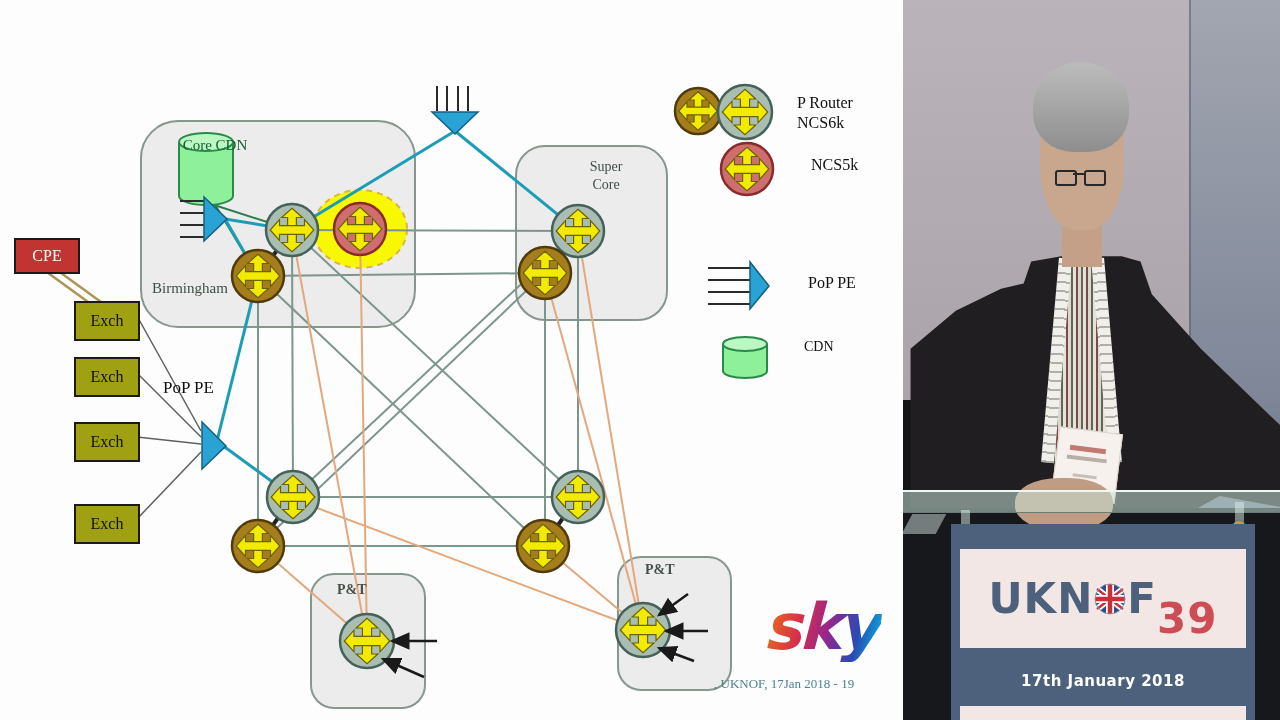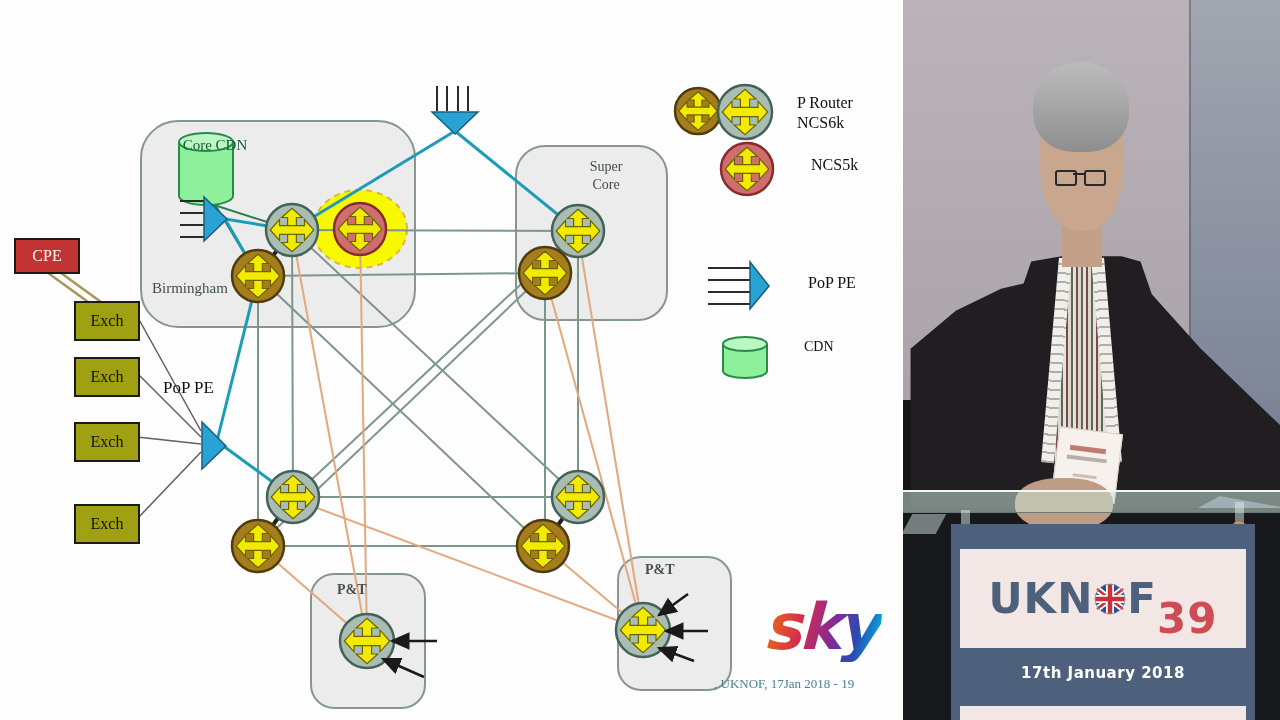--- a/index.html
+++ b/index.html
@@ -79,21 +79,21 @@
   #stem-left{left:58px;top:510px;height:20px;} #stem-right{left:332px;top:502px;height:24px;}
   .bolt{position:absolute;width:14px;height:14px;border-radius:50%;background:#c49a46;box-shadow:0 0 2px #6a5a20;}
   #bolt-left{left:55px;top:527px;} #bolt-right{left:329px;top:521px;}
   #podium-frame{position:absolute;left:48px;top:524px;width:304px;height:196px;background:#4d617c;}
   #podium-panel{position:absolute;left:9px;top:25px;width:286px;height:99px;background:#f3e7e5;
      display:flex;align-items:center;justify-content:center;}
   #podium-logo{font-weight:bold;font-size:42px;letter-spacing:1px;color:#4d617c;display:flex;align-items:center;}
   #podium-logo .num{color:#ce4d55;margin-top:39px;}
   #globe{width:32px;height:32px;margin:0 1px;}
   #podium-band{position:absolute;left:9px;top:124px;width:286px;height:58px;color:#fff;text-align:center;}
-  #podium-date{font-size:15px;font-weight:bold;margin-top:16px;letter-spacing:.5px;}
+  #podium-date{font-size:15px;font-weight:bold;margin-top:24px;letter-spacing:.5px;}
   #podium-city{font-size:21px;font-weight:bold;letter-spacing:1px;}
   #podium-pink-strip{position:absolute;left:9px;top:182px;width:286px;height:14px;background:#f3e7e5;}
   #glass-glint{position:absolute;left:4px;top:514px;width:34px;height:20px;background:rgba(210,225,218,.5);
      transform:skewX(-28deg);}
 </style>
 </head>
 <body>
 
 <div id="stage">
 

